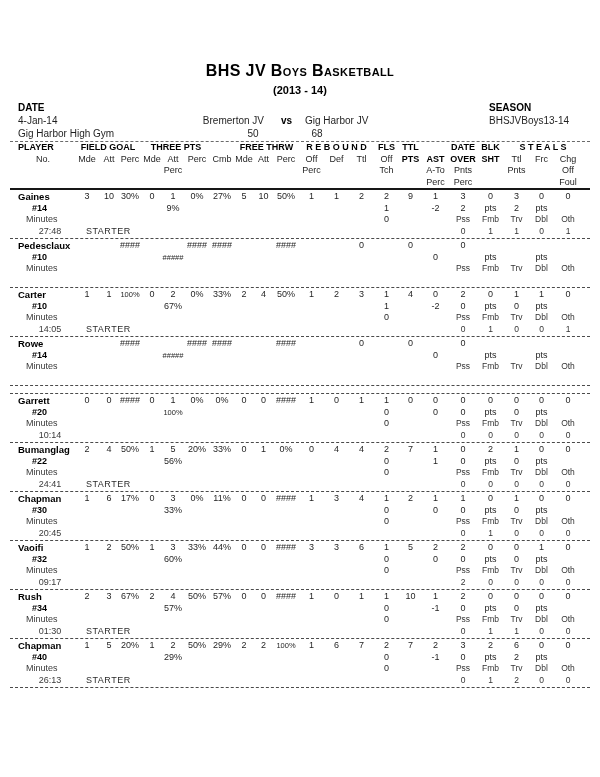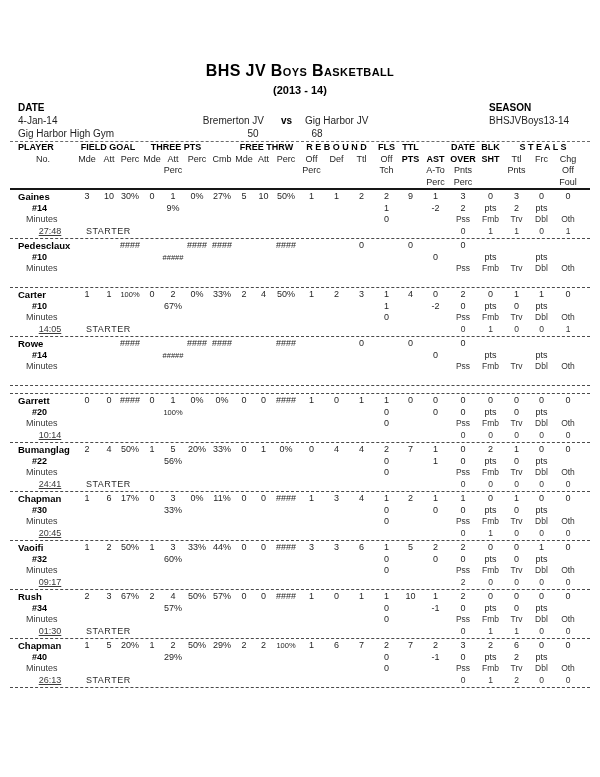--- a/index.html
+++ b/index.html
@@ -18,21 +18,21 @@
   .tr{display:grid;
       grid-template-columns:64px 26px 18px 24px 20px 22px 26px 24px 20px 19px 26px 25px 25px 25px 25px 23px 27px 28px 27px 25px 25px 28px;
       height:11.5px;line-height:11.5px;font-size:9px;}
   .tr span{text-align:center;white-space:nowrap;overflow:visible;}
   .b{font-weight:bold;color:#000;}
   .hleft{text-align:left !important;padding-left:8px;}
   .hno{text-align:left !important;padding-left:26px;}
   .name{font-weight:bold;color:#000;text-align:left !important;padding-left:8px;font-size:9.5px;}
   .pno{font-weight:bold;color:#000;text-align:left !important;padding-left:22px;}
   .mins{text-align:left !important;padding-left:16px;color:#3a3a3a;}
-  .time{text-align:right;padding-left:16px;color:#3a3a3a;text-decoration:underline;}
+  .time{text-align:right;padding-left:16px;color:#3a3a3a;}
   .starter{text-align:left !important;padding-left:12px;letter-spacing:.5px;color:#2b2b2b;}
   .sm{font-size:8.5px;color:#333;}
   .shrink{font-size:7.5px;}
   .sep{border-top:1px dashed #4a4a4a;height:0;margin:1px 0 1px 0;}
   .sep-solid{border-top:2px solid #161616;height:0;margin:0 0 1px 0;}
   .gap{height:5px;}
 </style>
 </head>
 <body>
 

